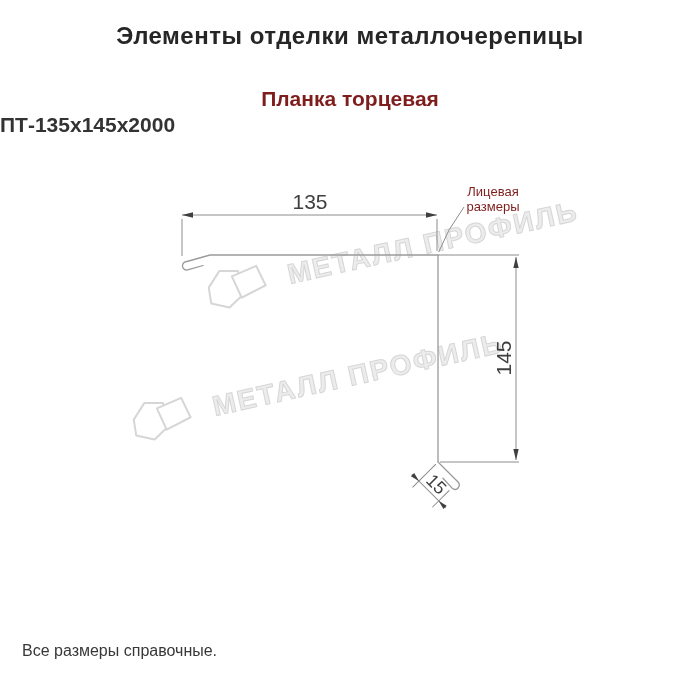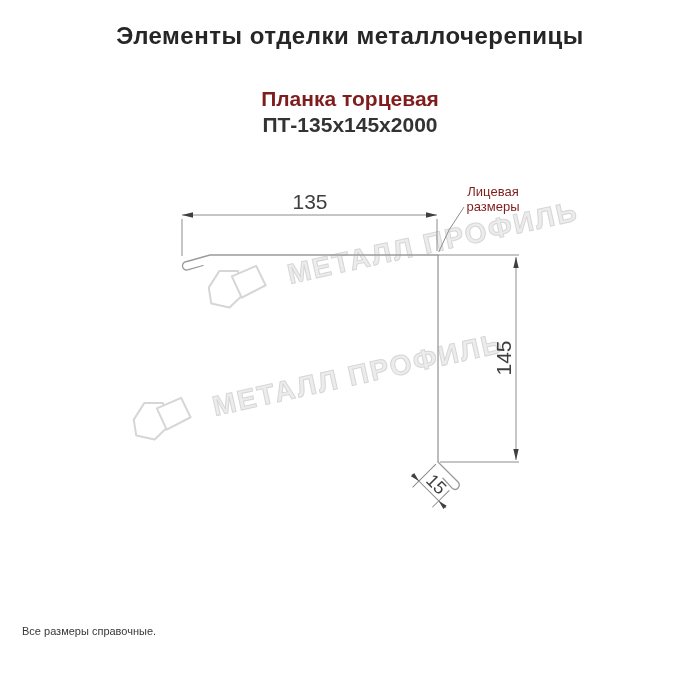--- a/index.html
+++ b/index.html
@@ -9,43 +9,43 @@
   }
   .page-title{
     position:absolute;left:0;top:22px;width:700px;text-align:center;
     font-size:24px;font-weight:bold;color:#262626;letter-spacing:.5px;
   }
   .product-name{
     position:absolute;left:0;top:87px;width:700px;text-align:center;
     font-size:21px;font-weight:bold;color:#7f1d1d;
   }
   .product-model{
-    position:absolute;left:0;top:113px;width:700px;text-align:center;
+    position:absolute;left:0;top:113px;width:700px;
     font-size:21px;font-weight:bold;color:#333333;
   }
   .watermark{
     position:absolute;display:flex;align-items:center;gap:9px;
     transform-origin:left center;transform:rotate(-12.5deg);
     pointer-events:none;z-index:1;white-space:nowrap;
   }
   .watermark .wm-text{
     font-size:28px;font-weight:bold;letter-spacing:2px;
     color:#ececec;-webkit-text-stroke:1px #d6d6d6;
   }
   .wm1{left:203px;top:268px;}
   .wm2{left:128px;top:400px;}
   .drawing{position:absolute;left:0;top:0;z-index:2;}
   .face-label{
     position:absolute;left:458px;top:184px;width:70px;z-index:3;
     font-size:13px;line-height:15px;color:#7f1d1d;text-align:center;
   }
   .face-label span{display:block;}
   .footer{
-    position:absolute;left:22px;top:623px;z-index:3;
-    font-size:11px;line-height:17px;color:#383838;
+    position:absolute;left:22px;top:642px;z-index:3;
+    font-size:16px;line-height:17px;color:#383838;
   }
 </style>
 </head>
 <body>
 
 <div class="canvas">
 
   <div class="page-title">Элементы отделки металлочерепицы</div>
   <div class="product-name">Планка торцевая</div>
   <div class="product-model">ПТ-135х145х2000</div>

